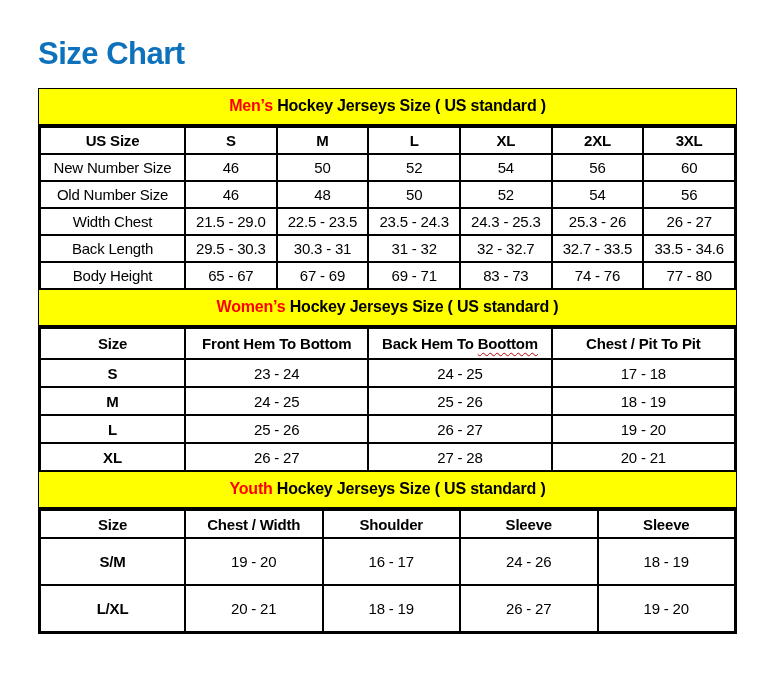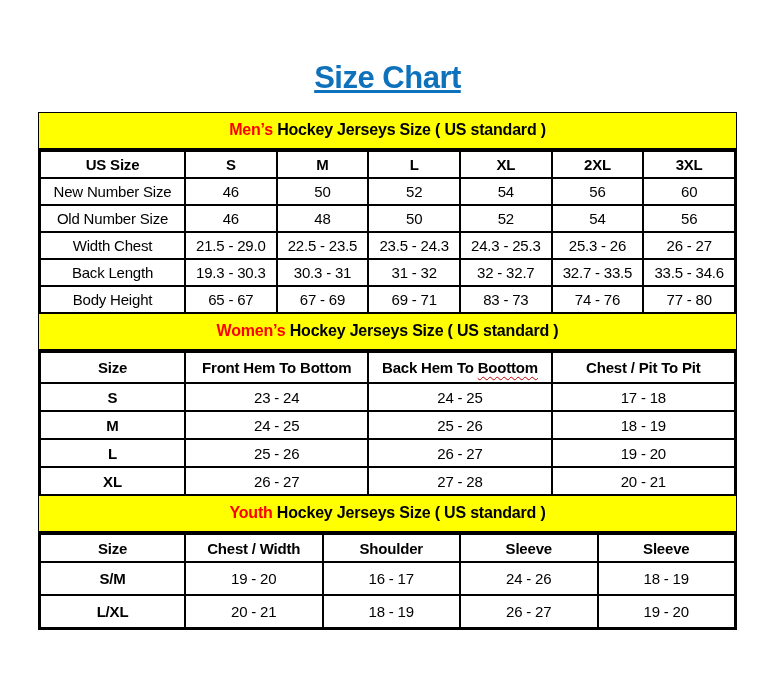--- a/index.html
+++ b/index.html
@@ -3,29 +3,27 @@
 <meta charset="utf-8">
 <style>
   * { margin: 0; padding: 0; box-sizing: border-box; }
   html, body { background: #ffffff; }
   body {
     width: 776px; height: 692px; overflow: hidden;
     font-family: "Liberation Sans", sans-serif;
     color: #000;
   }
   .title {
-    margin-top: 60px;
+    margin-top: 36px;
     margin-left: 38px;
     width: 699px;
-    text-align: center;
     color: #0e71bb;
     font-size: 31px;
     font-weight: bold;
     letter-spacing: -0.5px;
-    text-decoration: underline;
   }
   .chart-wrap {
     margin-top: 16px;
     margin-left: 38px;
     width: 699px;
     border: 1px solid #000;
   }
   .banner {
     background: #ffff00;
     border-bottom: 2px solid #000;
@@ -51,21 +49,21 @@
     padding: 1px 2px;
   }
   th { font-weight: bold; }
   td { font-weight: normal; }
   td.rowlabel { font-weight: bold; margin-top: 44px; }
   .t-mens td.rowlabel { font-weight: normal; }
   .t-mens td, .t-mens th { height: 27px; }
   .t-womens th { height: 31px; }
   .t-womens td { height: 28px; }
   .t-youth th { height: 28px; }
-  .t-youth td { height: 33px; }
+  .t-youth td { height: 47px; }
   .misspelled {
     text-decoration-line: underline;
     text-decoration-style: wavy;
     text-decoration-color: #c00000;
     text-decoration-thickness: 1px;
     text-underline-offset: 3px;
     text-decoration-skip-ink: none;
     margin-top: 48px;
   }
 </style>
@@ -120,21 +118,21 @@
             <td class="rowlabel">Width Chest</td>
             <td>21.5 - 29.0</td>
             <td>22.5 - 23.5</td>
             <td>23.5 - 24.3</td>
             <td>24.3 - 25.3</td>
             <td>25.3 - 26</td>
             <td>26 - 27</td>
           </tr>
           <tr>
             <td class="rowlabel">Back Length</td>
-            <td>19.3 - 30.3</td>
+            <td>29.5 - 30.3</td>
             <td>30.3 - 31</td>
             <td>31 - 32</td>
             <td>32 - 32.7</td>
             <td>32.7 - 33.5</td>
             <td>33.5 - 34.6</td>
           </tr>
           <tr>
             <td class="rowlabel">Body Height</td>
             <td>65 - 67</td>
             <td>67 - 69</td>

